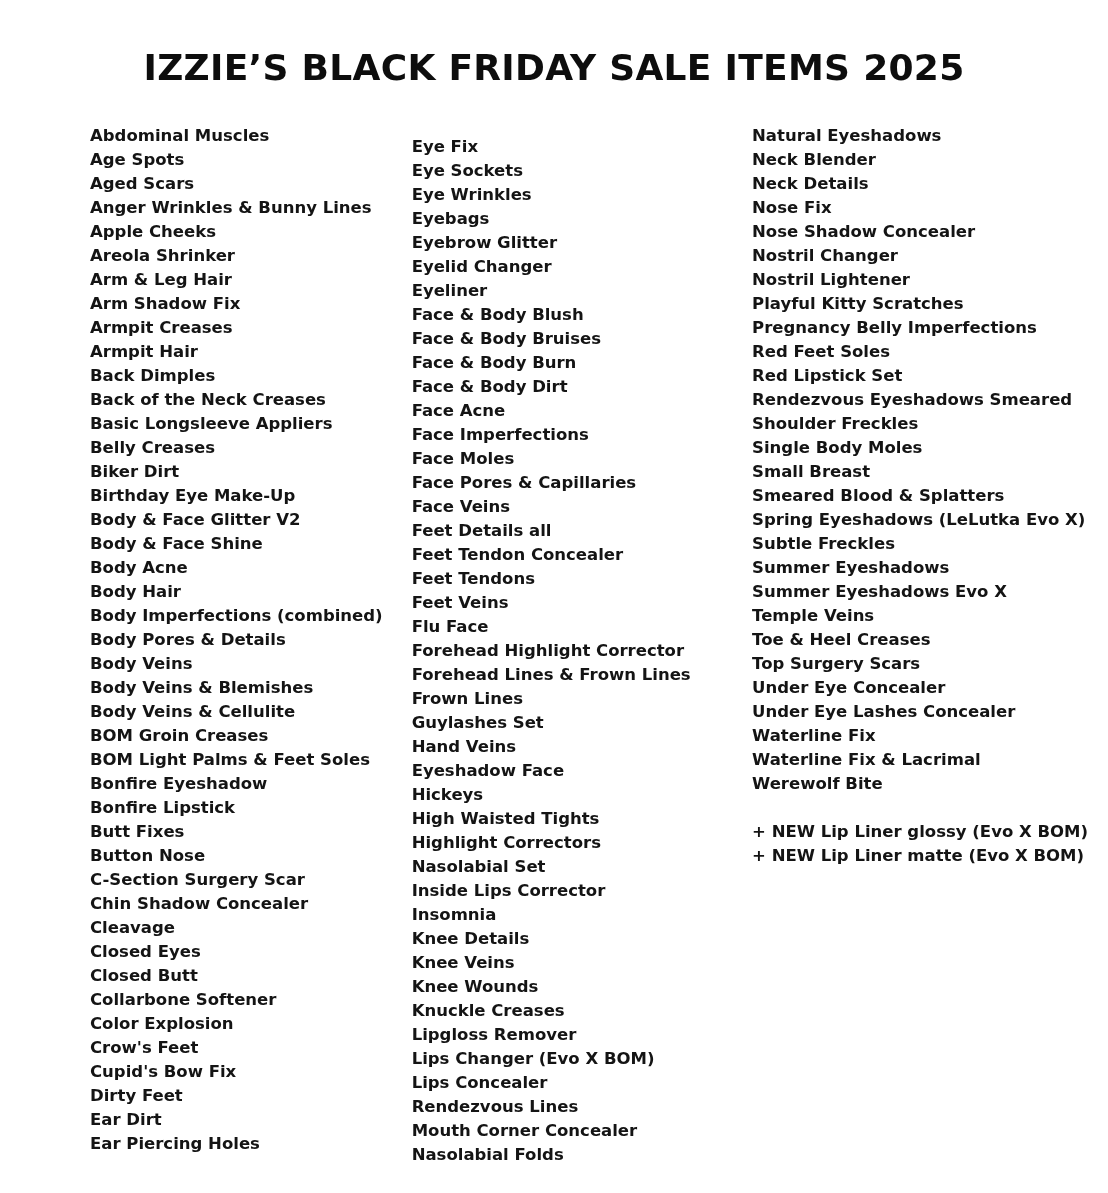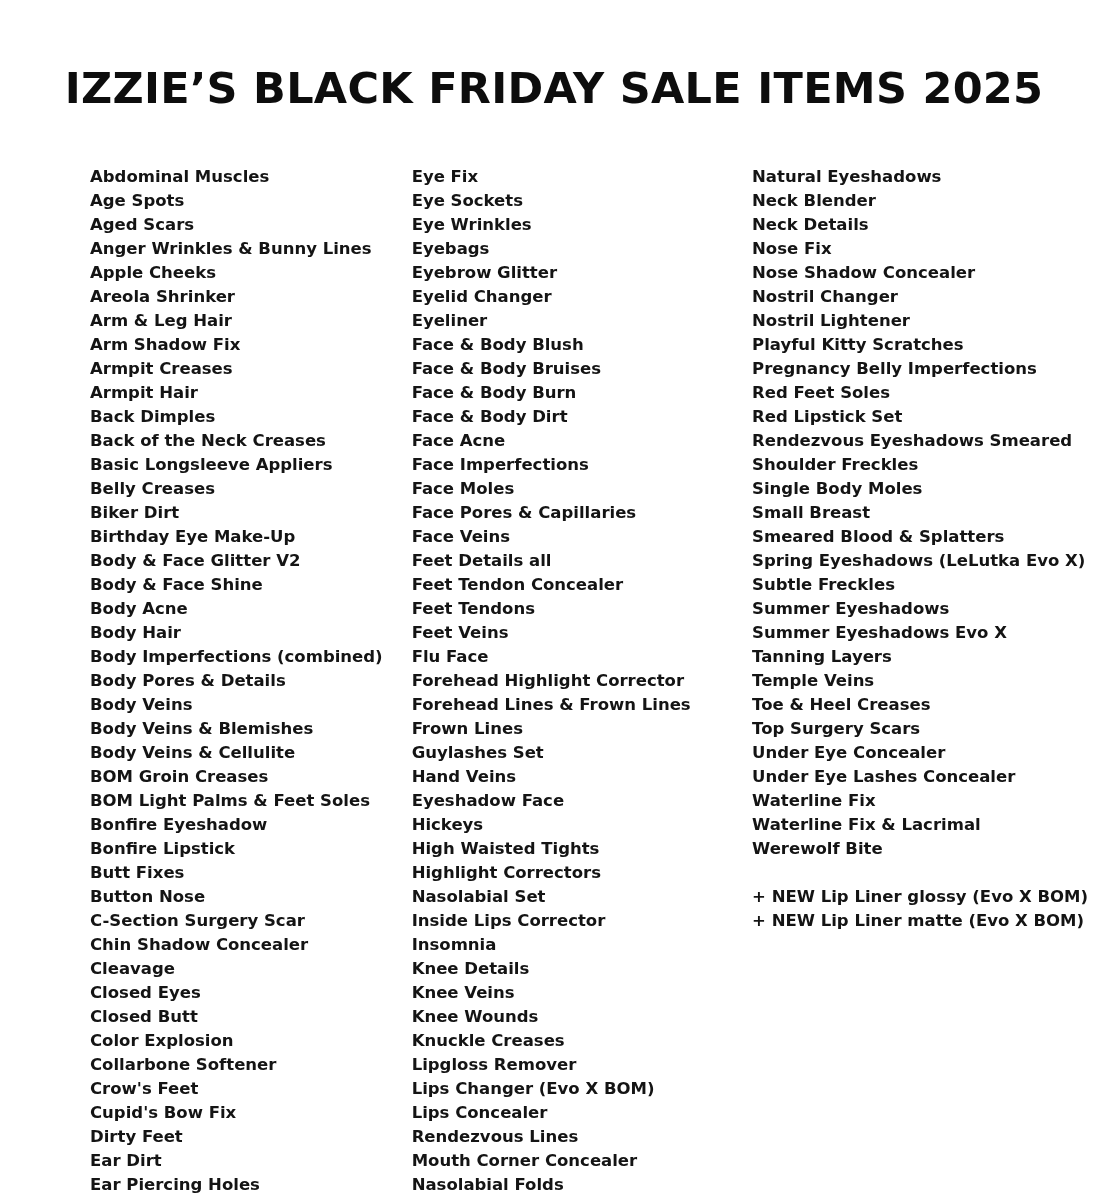--- a/index.html
+++ b/index.html
@@ -15,43 +15,43 @@
     overflow: hidden;
   }
   .page {
     position: relative;
     width: 1108px;
     height: 1193px;
     box-sizing: border-box;
   }
   .title {
     text-align: center;
-    font-size: 43px;
+    font-size: 36px;
     font-weight: bold;
     letter-spacing: 0.3px;
-    margin: 16px;
+    margin: 0;
     padding-top: 47px;
     color: #0d0d0d;
     font-family: "DejaVu Sans", sans-serif;
   }
   .columns {
     display: flex;
     flex-direction: row;
     align-items: flex-start;
     padding-top: 36px;
     padding-left: 46px;
     padding-right: 20px;
     box-sizing: border-box;
   }
   .column {
     display: flex;
     flex-direction: column;
   }
   .col-1 { width: 342px; margin-left: 44px; }
-  .col-2 { width: 362px; }
+  .col-2 { width: 362px; margin-top: 11px; }
   .col-3 { width: 350px; }
   .item {
     font-size: 16.5px;
     font-weight: bold;
     line-height: 24px;
     color: #141414;
     white-space: nowrap;
   }
   .spacer {
     height: 24px;
@@ -96,22 +96,22 @@
       <div class="item">BOM Light Palms &amp; Feet Soles</div>
       <div class="item">Bonfire Eyeshadow</div>
       <div class="item">Bonfire Lipstick</div>
       <div class="item">Butt Fixes</div>
       <div class="item">Button Nose</div>
       <div class="item">C-Section Surgery Scar</div>
       <div class="item">Chin Shadow Concealer</div>
       <div class="item">Cleavage</div>
       <div class="item">Closed Eyes</div>
       <div class="item">Closed Butt</div>
+      <div class="item">Collarbone Softener</div>
       <div class="item">Color Explosion</div>
-      <div class="item">Collarbone Softener</div>
       <div class="item">Crow's Feet</div>
       <div class="item">Cupid's Bow Fix</div>
       <div class="item">Dirty Feet</div>
       <div class="item">Ear Dirt</div>
       <div class="item">Ear Piercing Holes</div>
     </div>
 
     <div class="column col-2">
       <div class="item">Eye Fix</div>
       <div class="item">Eye Sockets</div>
@@ -172,21 +172,20 @@
       <div class="item">Red Lipstick Set</div>
       <div class="item">Rendezvous Eyeshadows Smeared</div>
       <div class="item">Shoulder Freckles</div>
       <div class="item">Single Body Moles</div>
       <div class="item">Small Breast</div>
       <div class="item">Smeared Blood &amp; Splatters</div>
       <div class="item">Spring Eyeshadows (LeLutka Evo X)</div>
       <div class="item">Subtle Freckles</div>
       <div class="item">Summer Eyeshadows</div>
       <div class="item">Summer Eyeshadows Evo X</div>
-      <div class="item">Tanning Layers</div>
       <div class="item">Temple Veins</div>
       <div class="item">Toe &amp; Heel Creases</div>
       <div class="item">Top Surgery Scars</div>
       <div class="item">Under Eye Concealer</div>
       <div class="item">Under Eye Lashes Concealer</div>
       <div class="item">Waterline Fix</div>
       <div class="item">Waterline Fix &amp; Lacrimal</div>
       <div class="item">Werewolf Bite</div>
       <div class="spacer"></div>
       <div class="item">+ NEW Lip Liner glossy (Evo X BOM)</div>

